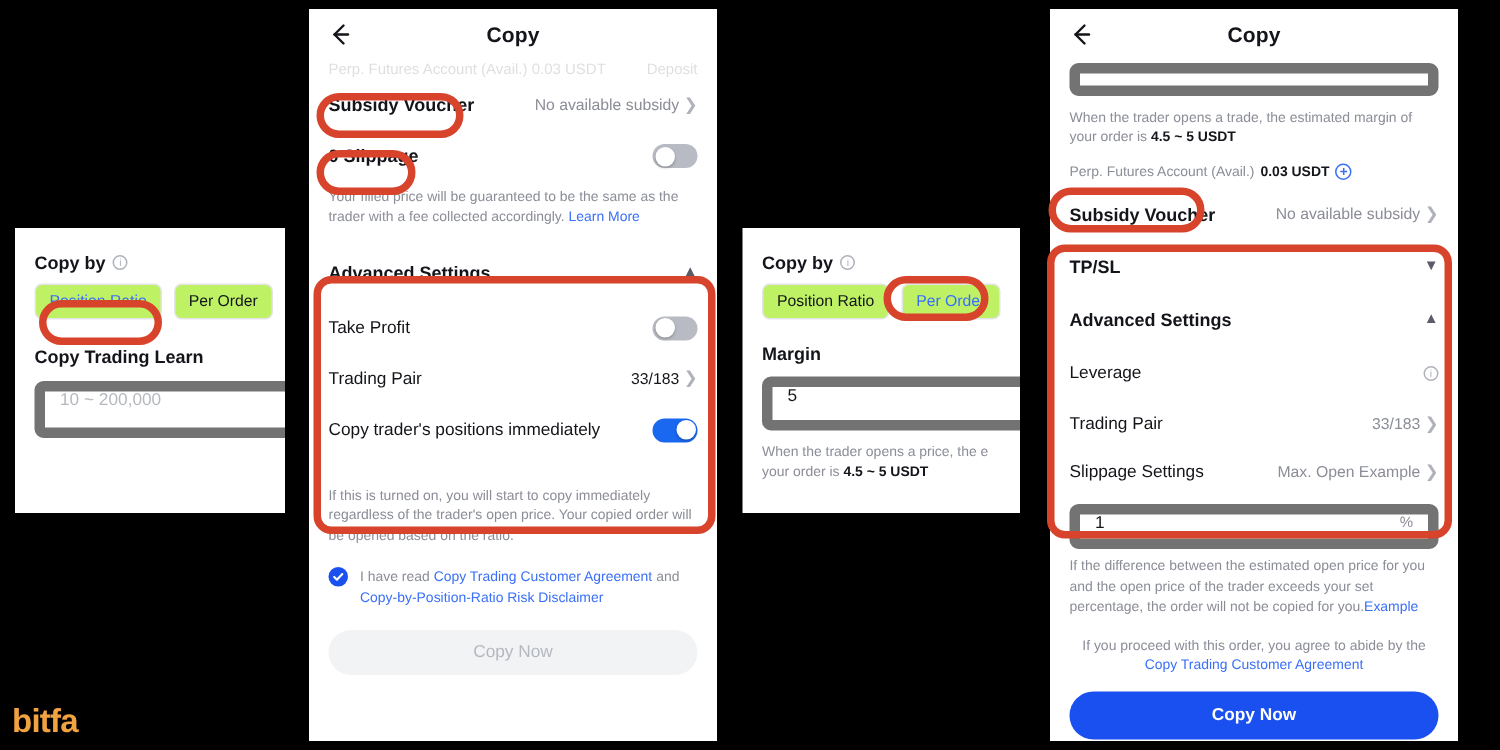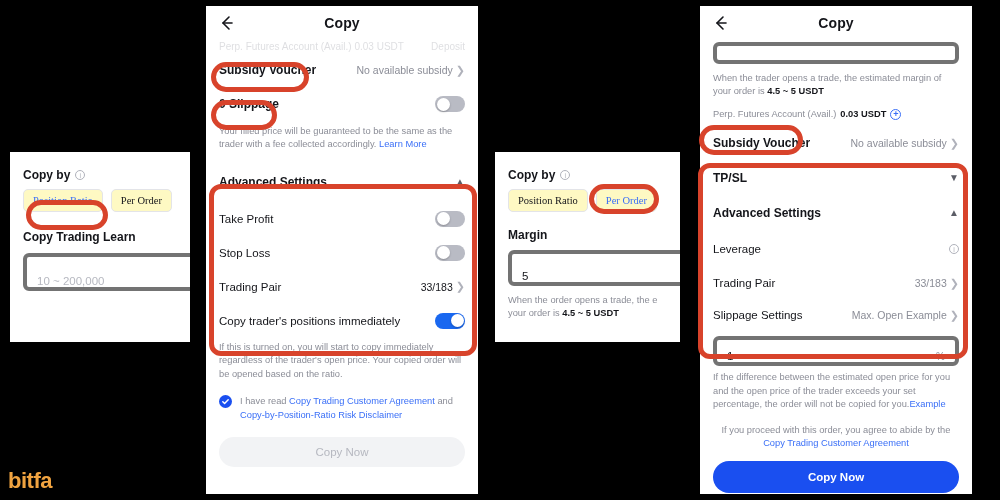--- a/index.html
+++ b/index.html
@@ -69,31 +69,30 @@
     width: 13px; height: 13px; border-radius: 50%; background: #fff;
     box-shadow: 0 1px 2px rgba(0,0,0,.25);
   }
   .toggle.on { background: #1a68f0; }
   .toggle.on .knob { left: auto; right: 1.5px; }
 
   
   .seg-wrap { display: flex; gap: 8px; margin-top: 7px; }
   .seg {
     border: 1px solid #e3e4e8; border-radius: 5px;
-    padding: 5px 9px; font-size: 10.5px; color: #14151a; background:#fef9c3;
+    padding: 5px 9px; font-size: 10.5px; color: #14151a; background:#bef264;
     white-space: nowrap;
-    font-family: Liberation Serif, serif;
   }
   .seg.active { color: #3a6ff7; }
 
   .field-title { font-size: 12px; font-weight: 700; color: #14151a; }
   .input-box {
     margin-top: 7px;
-    border: 4px solid #737373; border-radius: 6px;
-    height: 34px; display: flex; align-items: flex-end; justify-content: space-between;
+    border: 7px solid #737373; border-radius: 6px;
+    height: 34px; display: flex; align-items: flex-start; justify-content: space-between;
     padding: 0 10px; background: #fff;
   }
   .input-box .val { font-size: 11.5px; color: #14151a; }
   .input-box .ph { font-size: 11.5px; color: #b6b8c0; }
   .input-box .unit { font-size: 10px; color: #8b8d97; }
 
   .info-i {
     display:inline-flex; align-items:center; justify-content:center;
     width: 10px; height: 10px; border-radius: 50%;
     border: 1px solid #b0b2bb; color:#b0b2bb;
@@ -216,43 +215,37 @@
         <span class="caret">▲</span>
       </div>
 
       <div class="row" style="min-height:34px;">
         <span class="row-label">Take Profit</span>
         <span class="toggle">
             <span class="knob"></span>
           </span>
       </div>
 
-      <div class="row" style="min-height:34px;">
-        <span class="row-label">Stop Loss</span>
-        <span class="toggle">
-            <span class="knob"></span>
-          </span>
-      </div>
 
       <div class="row" style="min-height:34px;">
         <span class="row-label">Trading Pair</span>
         <span class="row-value dark">
           <span>33/183</span>
           <span class="chev">❯</span>
         </span>
       </div>
 
       <div class="row" style="min-height:34px;">
         <span class="row-label">Copy trader's positions immediately</span>
         <span class="toggle on">
             <span class="knob"></span>
           </span>
       </div>
 
-      <div class="note" style="margin-top:3px;">If this is turned on, you will start to copy immediately regardless of the trader's open price. Your copied order will be opened based on the ratio.</div>
+      <div class="note" style="margin-top:20px;">If this is turned on, you will start to copy immediately regardless of the trader's open price. Your copied order will be opened based on the ratio.</div>
 
       <div style="display:flex;gap:8px;align-items:flex-start;margin-top:14px;">
         <span class="chk">
           <svg width="9" height="9" viewBox="0 0 10 10">
               <path d="M2 5.2 L4 7.2 L8 3" fill="none" stroke="#fff" stroke-width="1.6" stroke-linecap="round" stroke-linejoin="round"></path>
             </svg>
         </span>
         <div class="note" style="line-height:1.5;">
           <span>I have read </span><span class="link">Copy Trading Customer Agreement</span><span> and </span><br><span class="link">Copy-by-Position-Ratio Risk Disclaimer</span>
         </div>
@@ -272,21 +265,21 @@
         <div class="seg">Position Ratio</div>
         <div class="seg active">Per Order</div>
       </div>
       <div style="margin-top:16px;">
         <div class="field-title">Margin</div>
         <div class="input-box" style="height:36px;margin-top:8px;width:195px;">
           <span class="val">5</span>
         </div>
       </div>
       <div class="note" style="margin-top:8px;white-space:nowrap;">
-        <span>When the order opens a trade, the e</span><br>
+        <span>When the trader opens a price, the e</span><br>
         <span>your order is </span><span class="hint-strong">4.5 ~ 5 USDT</span>
       </div>
     </div>
   </div>
 
   <div class="panel" id="panel4">
     <div class="phone-header">
       <span class="back-arrow">
         <svg width="18" height="18" viewBox="0 0 18 18">
             <path d="M11 3 L5 9 L11 15" fill="none" stroke="#14151a" stroke-width="1.6" stroke-linecap="round" stroke-linejoin="round"></path>

